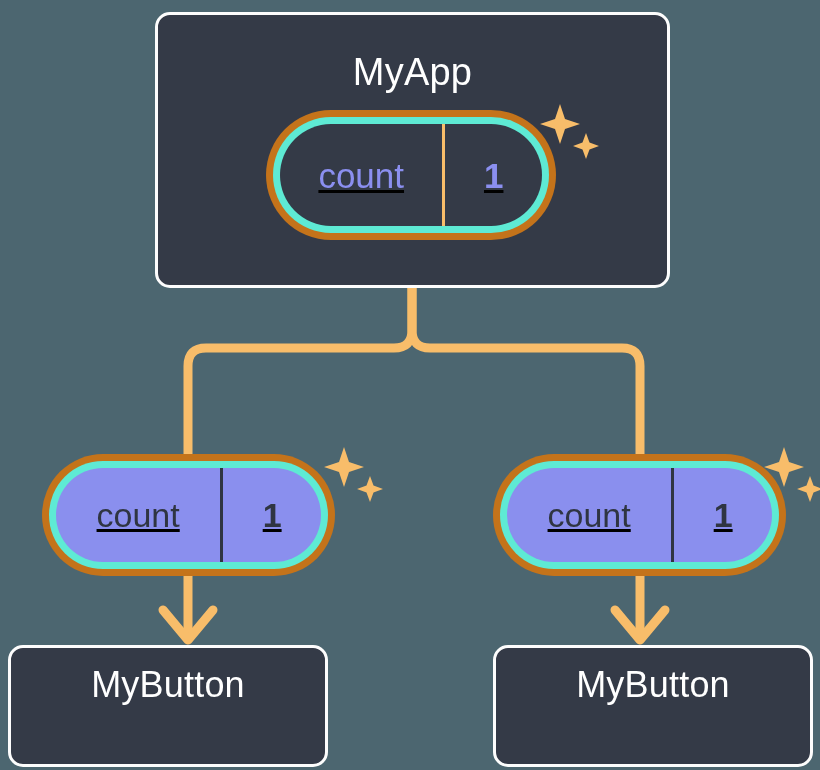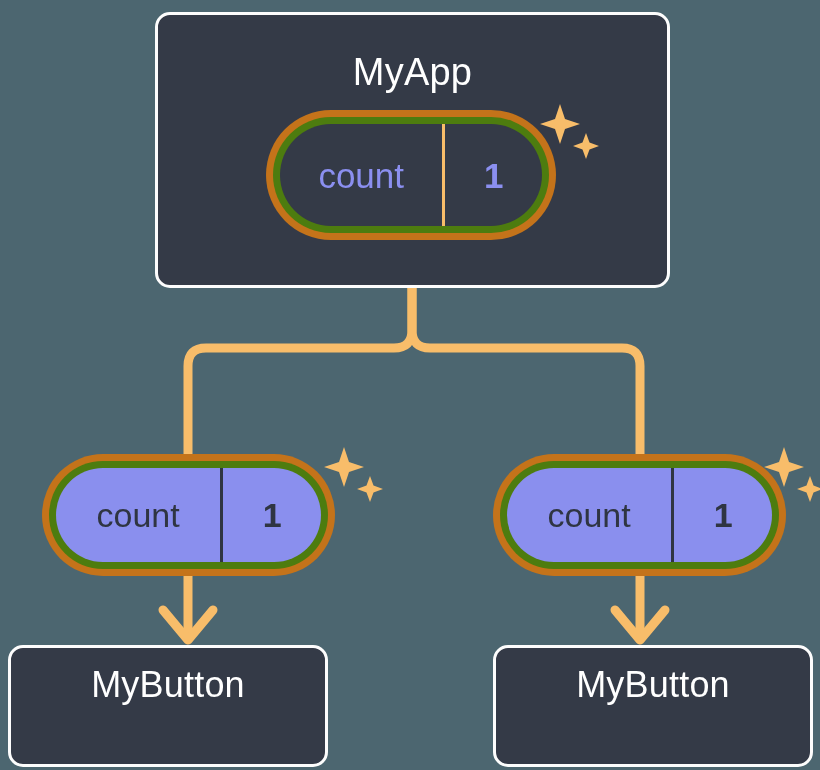--- a/index.html
+++ b/index.html
@@ -76,24 +76,25 @@
     z-index: 4;
     box-sizing: border-box;
     border-radius: 999px;
     background: #c4731a;              
     padding: 7px;
     display: flex;
   }
   .pill-mid {
     flex: 1;
     border-radius: 999px;
-    background: #4d7c0f;              
+    background: #5eead4;              
     padding: 7px;
     display: flex;
     box-sizing: border-box;
+    text-decoration: underline;
   }
   .pill-core {
     flex: 1;
     border-radius: 999px;
     display: flex;
     align-items: stretch;
     overflow: hidden;
     box-sizing: border-box;
   }
   .pill-key, .pill-val {

